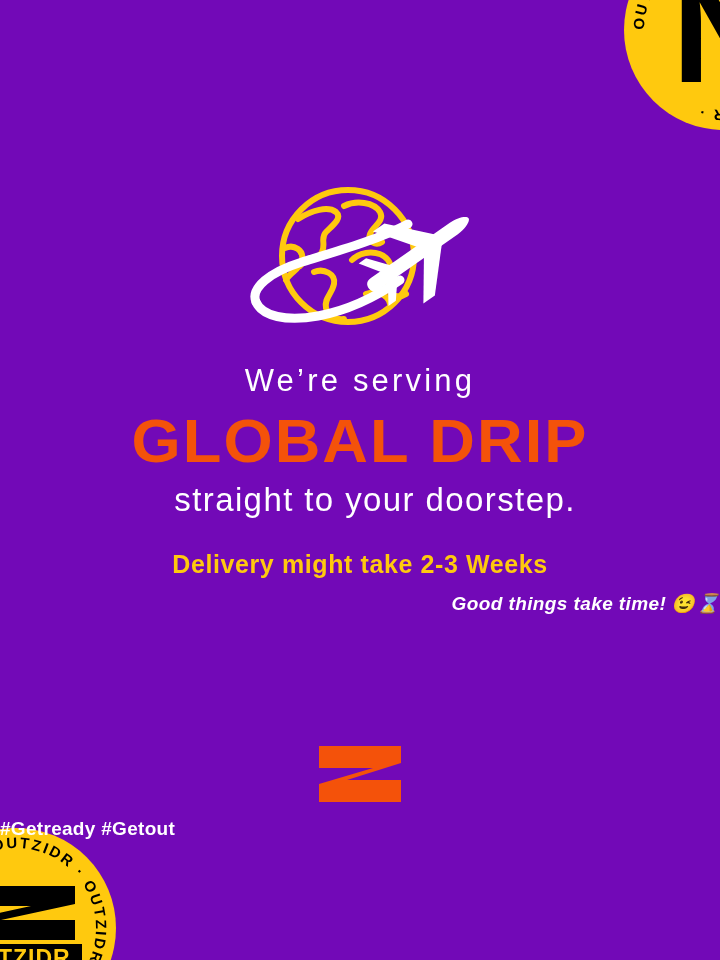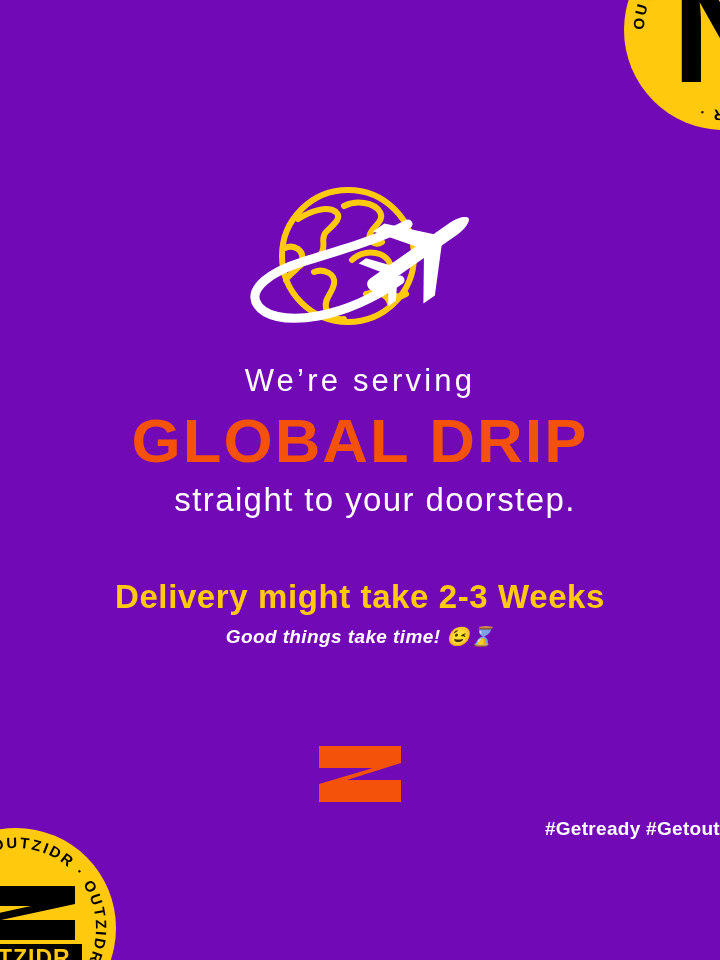--- a/index.html
+++ b/index.html
@@ -133,43 +133,44 @@
     font-size: 33px;
     letter-spacing: 1.4px;
     line-height: 40px;
     margin-top: 4px;
     margin-left: 30px;
   }
   #delivery-note {
     color: #ffc90e;
     font-family: "Liberation Sans", sans-serif;
     font-weight: bold;
-    font-size: 33px;
+    font-size: 25px;
     letter-spacing: 0.6px;
     line-height: 38px;
-    margin-top: 58px;
+    margin-top: 25px;
   }
   #delivery-sub {
     color: #ffffff;
     font-family: "Liberation Sans", sans-serif;
     font-weight: bold;
     font-style: italic;
     font-size: 19px;
     letter-spacing: 0.4px;
     line-height: 26px;
     margin-top: 8px;
+    text-align: right;
   }
 
   
   #footer-brand {
     position: absolute;
     left: 0;
     top: 746px;
     width: 720px;
-    text-align: right;
+    text-align: left;
   }
   #footer-logo {
     display: block;
     width: 82px;
     height: 56px;
     margin: 0 auto;
   }
   #footer-tagline {
     color: #ffffff;
     font-family: "Liberation Sans", sans-serif;

